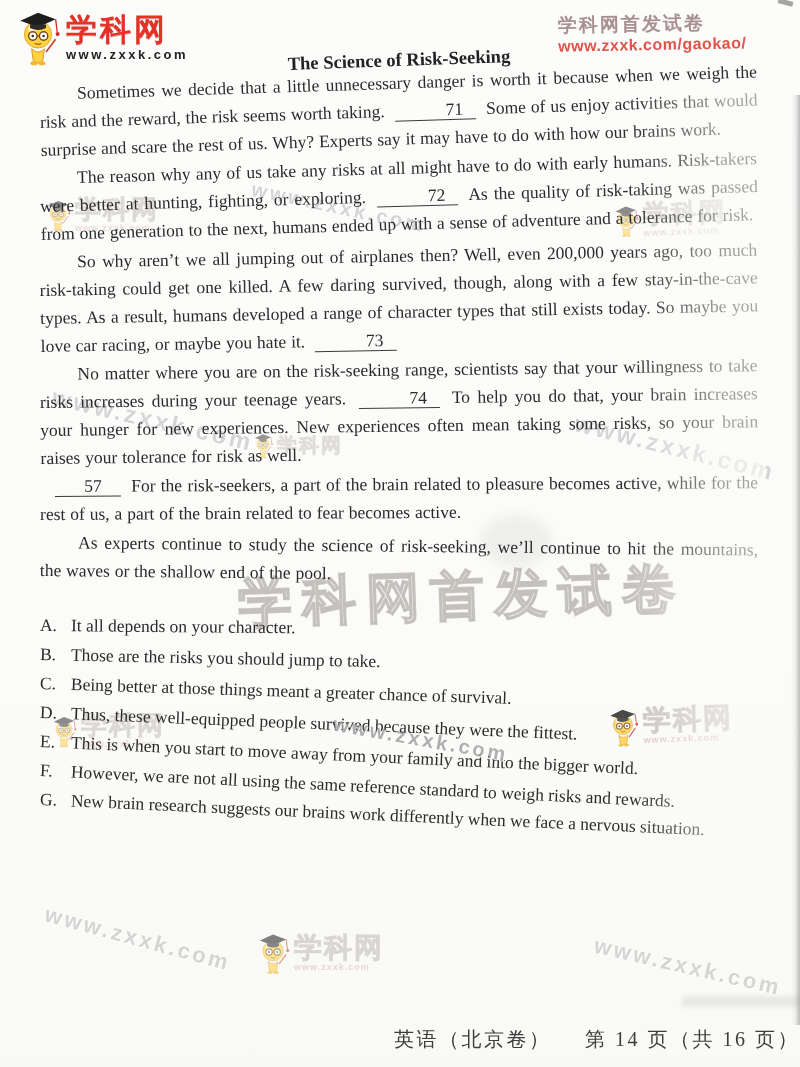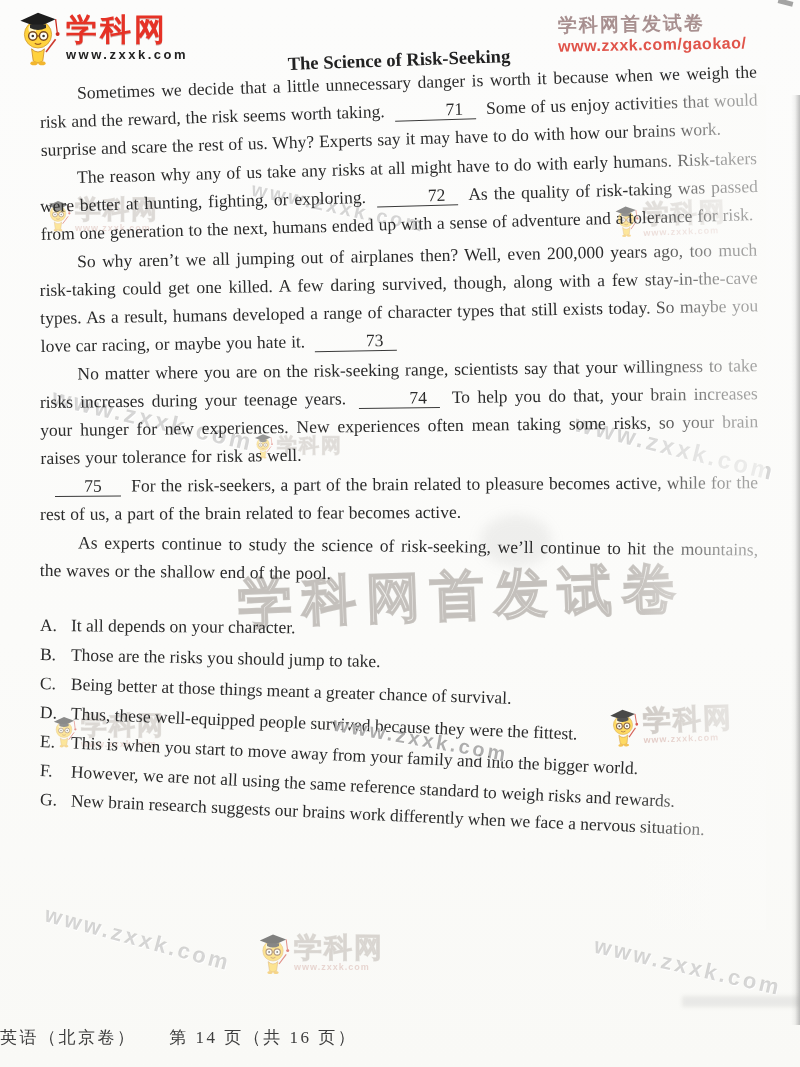--- a/index.html
+++ b/index.html
@@ -32,22 +32,22 @@
   .blank{display:inline-block;min-width:40px;padding:0 13px;margin:0 5px;
          border-bottom:1.6px solid #3a3a3a;text-align:center;line-height:19px;}
 
   
   .options{margin-top:27px;}
   .opt{display:flex;font-size:17.5px;line-height:29px;transform-origin:left center;}
   .opt-label{flex:none;width:31px;}
   .opt-text{flex:1;}
 
   
-  .footer{position:absolute;left:0;right:0;top:1026px;text-align:left;z-index:1;
-          font-size:17px;letter-spacing:2.5px;color:#3d3d3d;}
+  .footer{position:absolute;left:0;right:0;top:1026px;text-align:right;z-index:1;
+          font-size:20px;letter-spacing:2.5px;color:#3d3d3d;}
   .footer .footer-page{margin-left:26px;}
 
   
   .wm{position:absolute;z-index:0;pointer-events:none;user-select:none;white-space:nowrap;}
   .wm-url{font-family:"Liberation Sans","DejaVu Sans",sans-serif;font-weight:bold;
           color:rgba(120,120,120,0.30);text-shadow:1px 1px 0 rgba(255,255,255,0.9);
           letter-spacing:3px;}
   .wm-banner{font-family:"Liberation Sans","DejaVu Sans",sans-serif;font-weight:700;
              font-size:54px;letter-spacing:10px;line-height:58px;
              color:rgba(170,162,156,0.14);-webkit-text-stroke:1.5px rgba(148,142,136,0.48);}
@@ -177,21 +177,21 @@
     <div class="hr-line2">www.zxxk.com/gaokao/</div>
   </div>
 
   <div class="content">
     <h1 class="title">The Science of Risk-Seeking</h1>
     <div>
         <p class="para" style="transform: rotate(-1.8deg);"><span>Sometimes we decide that a little unnecessary danger is worth it because when we weigh the risk and the reward, the risk seems worth taking.</span> <span class="blank">71</span> <span>Some of us enjoy activities that would surprise and scare the rest of us. Why? Experts say it may have to do with how our brains work.</span></p>
         <p class="para" style="transform: rotate(-1.6deg);"><span>The reason why any of us take any risks at all might have to do with early humans. Risk-takers were better at hunting, fighting, or exploring.</span> <span class="blank">72</span> <span>As the quality of risk-taking was passed from one generation to the next, humans ended up with a sense of adventure and a tolerance for risk.</span></p>
         <p class="para" style="transform: rotate(-1deg);"><span>So why aren’t we all jumping out of airplanes then? Well, even 200,000 years ago, too much risk-taking could get one killed. A few daring survived, though, along with a few stay-in-the-cave types. As a result, humans developed a range of character types that still exists today. So maybe you love car racing, or maybe you hate it.</span> <span class="blank">73</span> </p>
         <p class="para" style="transform: rotate(-0.7deg);"><span>No matter where you are on the risk-seeking range, scientists say that your willingness to take risks increases during your teenage years.</span> <span class="blank">74</span> <span>To help you do that, your brain increases your hunger for new experiences. New experiences often mean taking some risks, so your brain raises your tolerance for risk as well.</span></p>
-        <p class="para lead-blank" style="transform: rotate(-0.3deg);"><span class="blank">75</span> <span>For the risk-seekers, a part of the brain related to pleasure becomes active, while for the rest of us, a part of the brain related to fear becomes active.</span></p>
+        <p class="para lead-blank" style="transform: rotate(-0.3deg);"><span class="blank">57</span> <span>For the risk-seekers, a part of the brain related to pleasure becomes active, while for the rest of us, a part of the brain related to fear becomes active.</span></p>
         <p class="para" style="transform: rotate(0.6deg);"><span>As experts continue to study the science of risk-seeking, we’ll continue to hit the mountains, the waves or the shallow end of the pool.</span> </p>
       </div>
     <div class="options">
         <div class="opt" style="transform: rotate(0.5deg);">
           <span class="opt-label">A.</span>
           <span class="opt-text">It all depends on your character.</span>
         </div>
         <div class="opt" style="transform: rotate(1.2deg);">
           <span class="opt-label">B.</span>
           <span class="opt-text">Those are the risks you should jump to take.</span>

